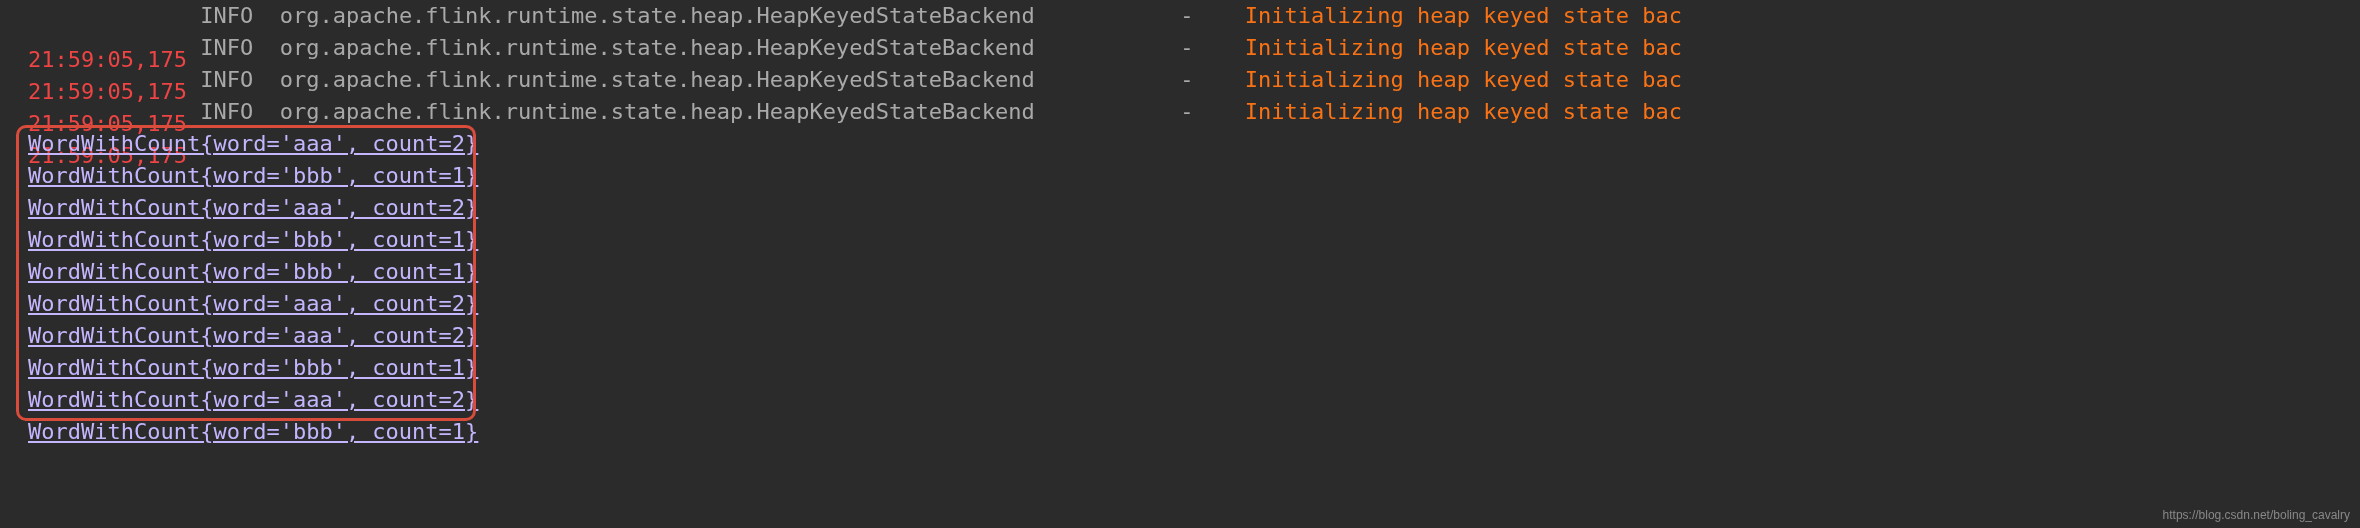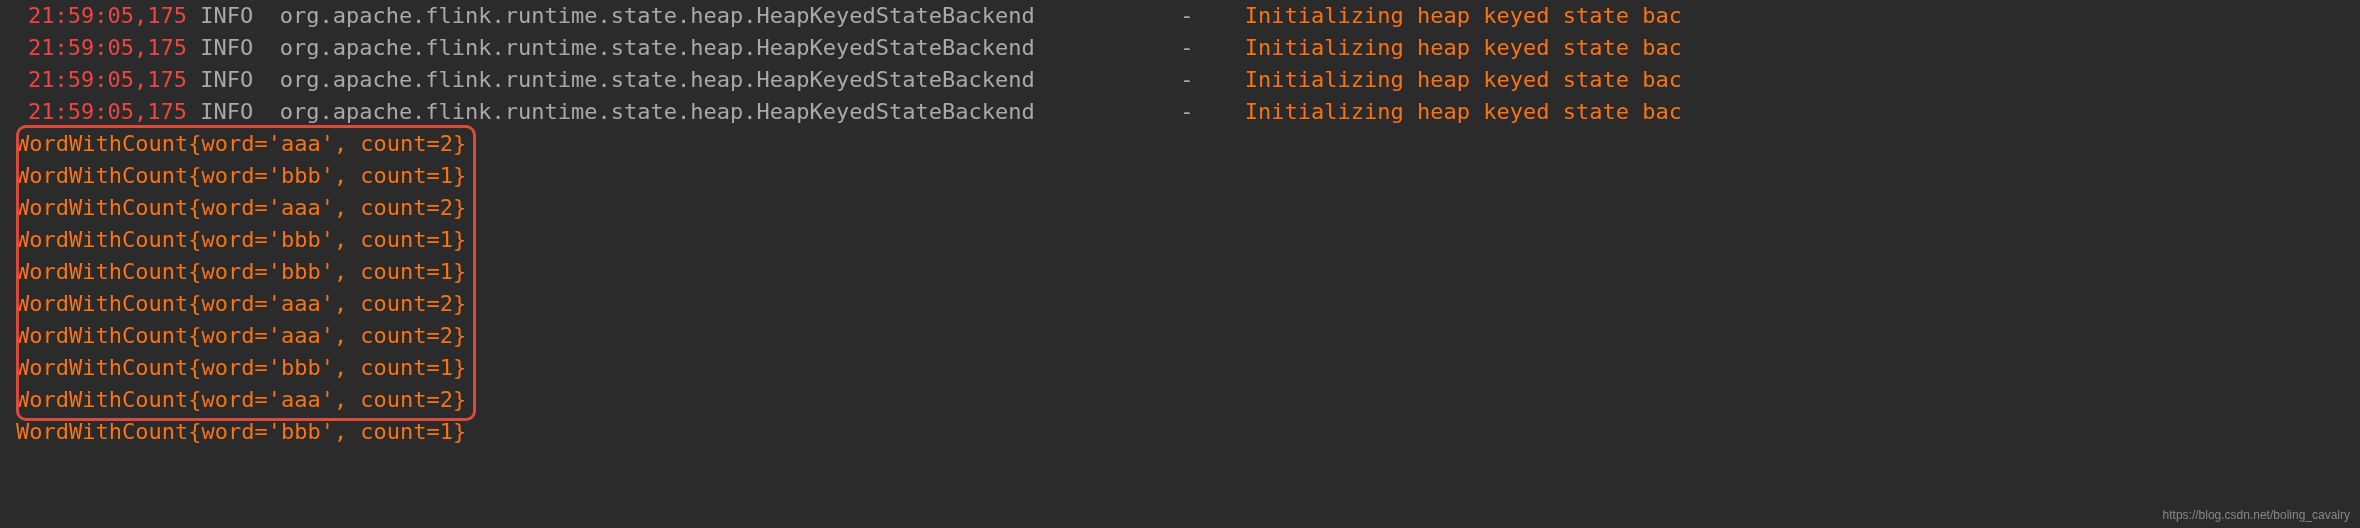--- a/index.html
+++ b/index.html
@@ -20,20 +20,21 @@
     }
     .log-line {
       display: flex;
       line-height: 32px;
       height: 32px;
       padding-left: 28px;
     }
     .log-time {
       color: #ef4444;
       white-space: pre;
+      margin-top: 44px;
     }
     .log-level {
       color: #a9a9a9;
       white-space: pre;
       text-align: center;
     }
     .log-class {
       color: #a9a9a9;
       white-space: pre;
       text-align: center;
@@ -41,25 +42,26 @@
     .log-dash {
       color: #a9a9a9;
       white-space: pre;
     }
     .log-msg {
       color: #f97316;
       white-space: pre;
       margin-left: 38px;
     }
     .output-line {
-      color: #f97316;
+      color: #c4b5fd;
       line-height: 32px;
       height: 32px;
-      padding-left: 16px;
+      padding-left: 28px;
       white-space: pre;
+      text-decoration: underline;
     }
     .highlight-box {
       position: absolute;
       border: 3px solid #d94b3b;
       border-radius: 10px;
       left: 16px;
       top: 125px;
       width: 460px;
       height: 296px;
       pointer-events: none;

